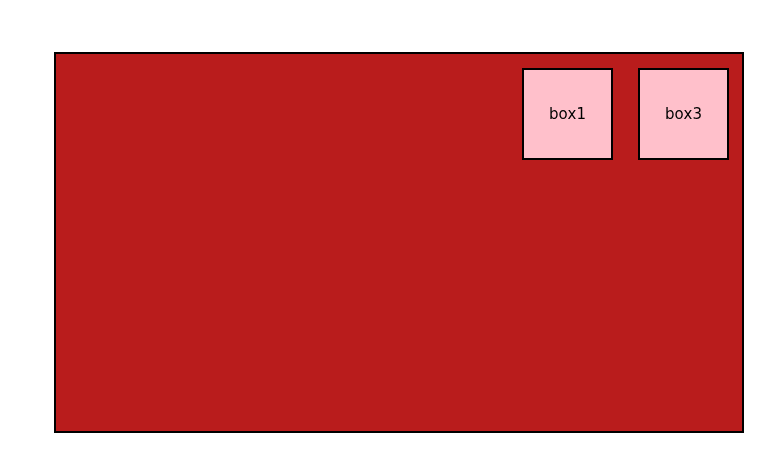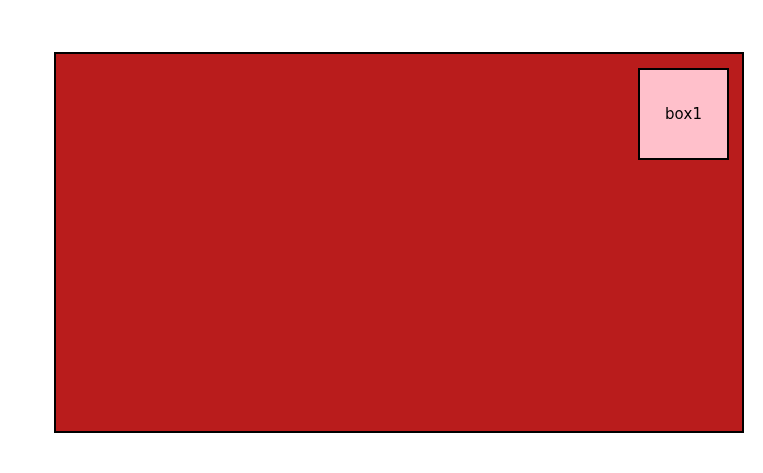--- a/index.html
+++ b/index.html
@@ -62,14 +62,17 @@
 </head>
 <body>
 
 <div id="flex-container">
 
   <div class="flex-box">
     <span class="flex-box-label">box1</span>
   </div>
 
 
+  <div class="flex-box">
+    <span class="flex-box-label">box3</span>
+  </div>
 
 </div>
 
 </body></html>

